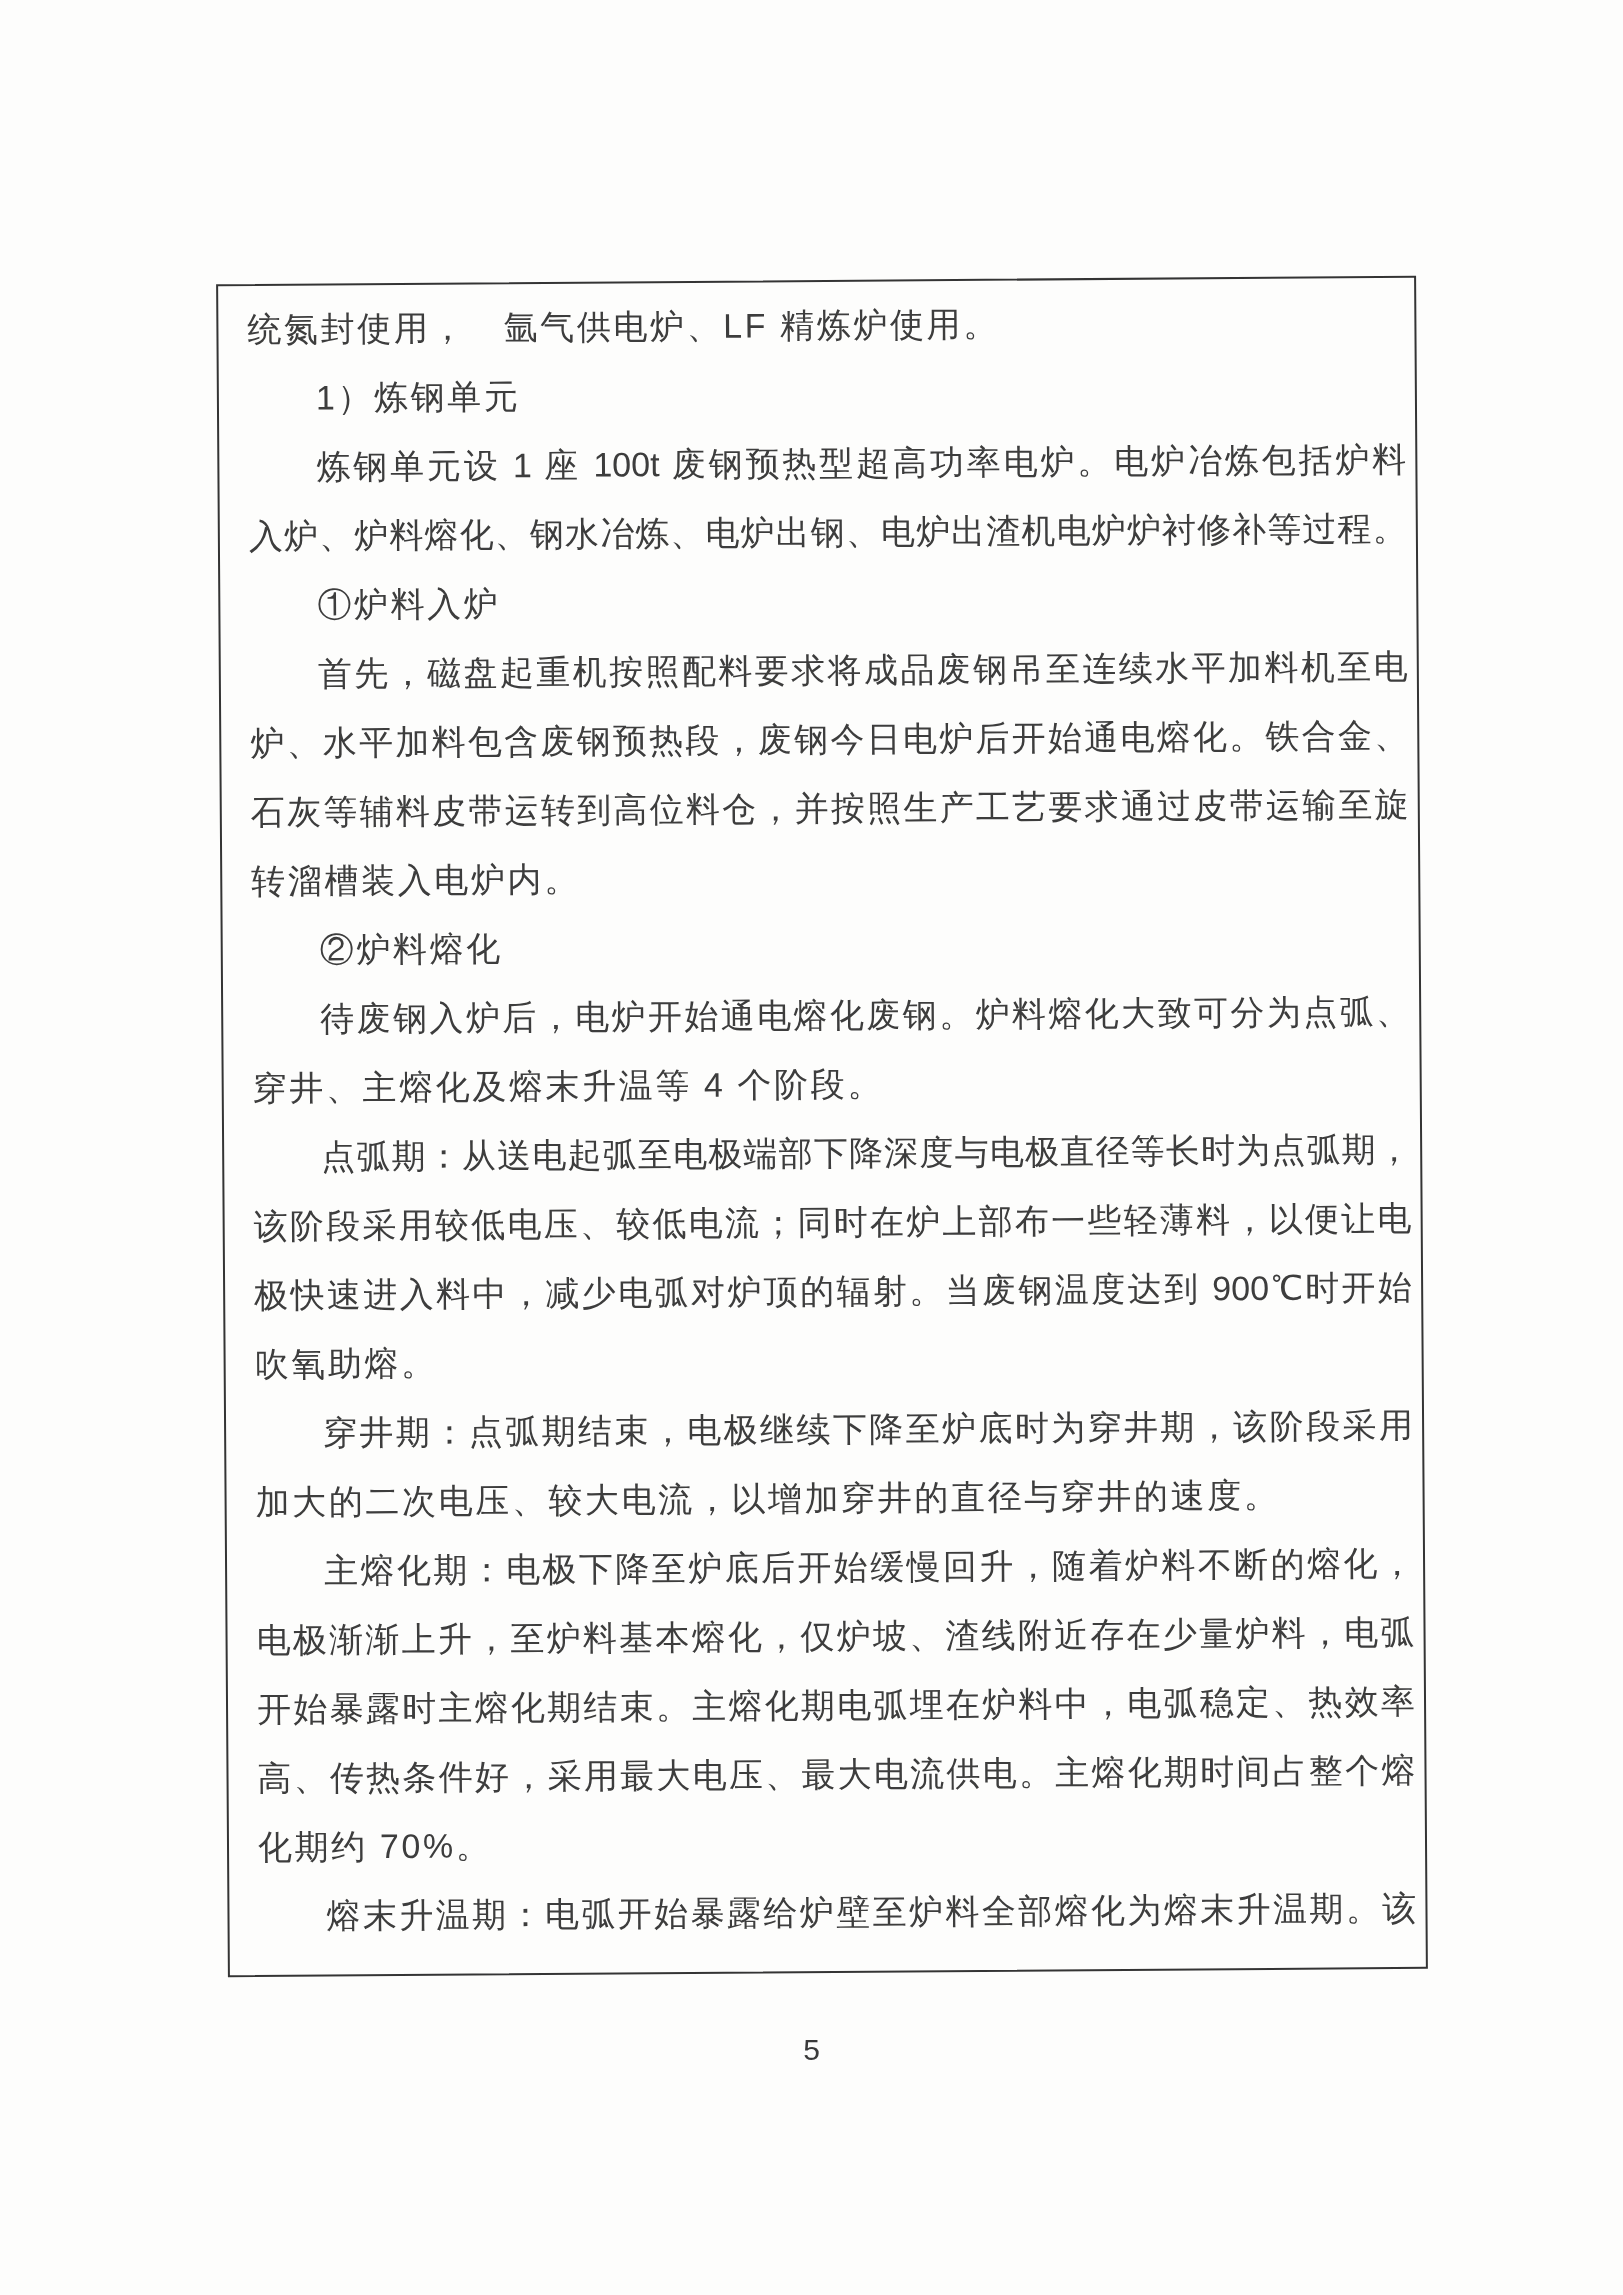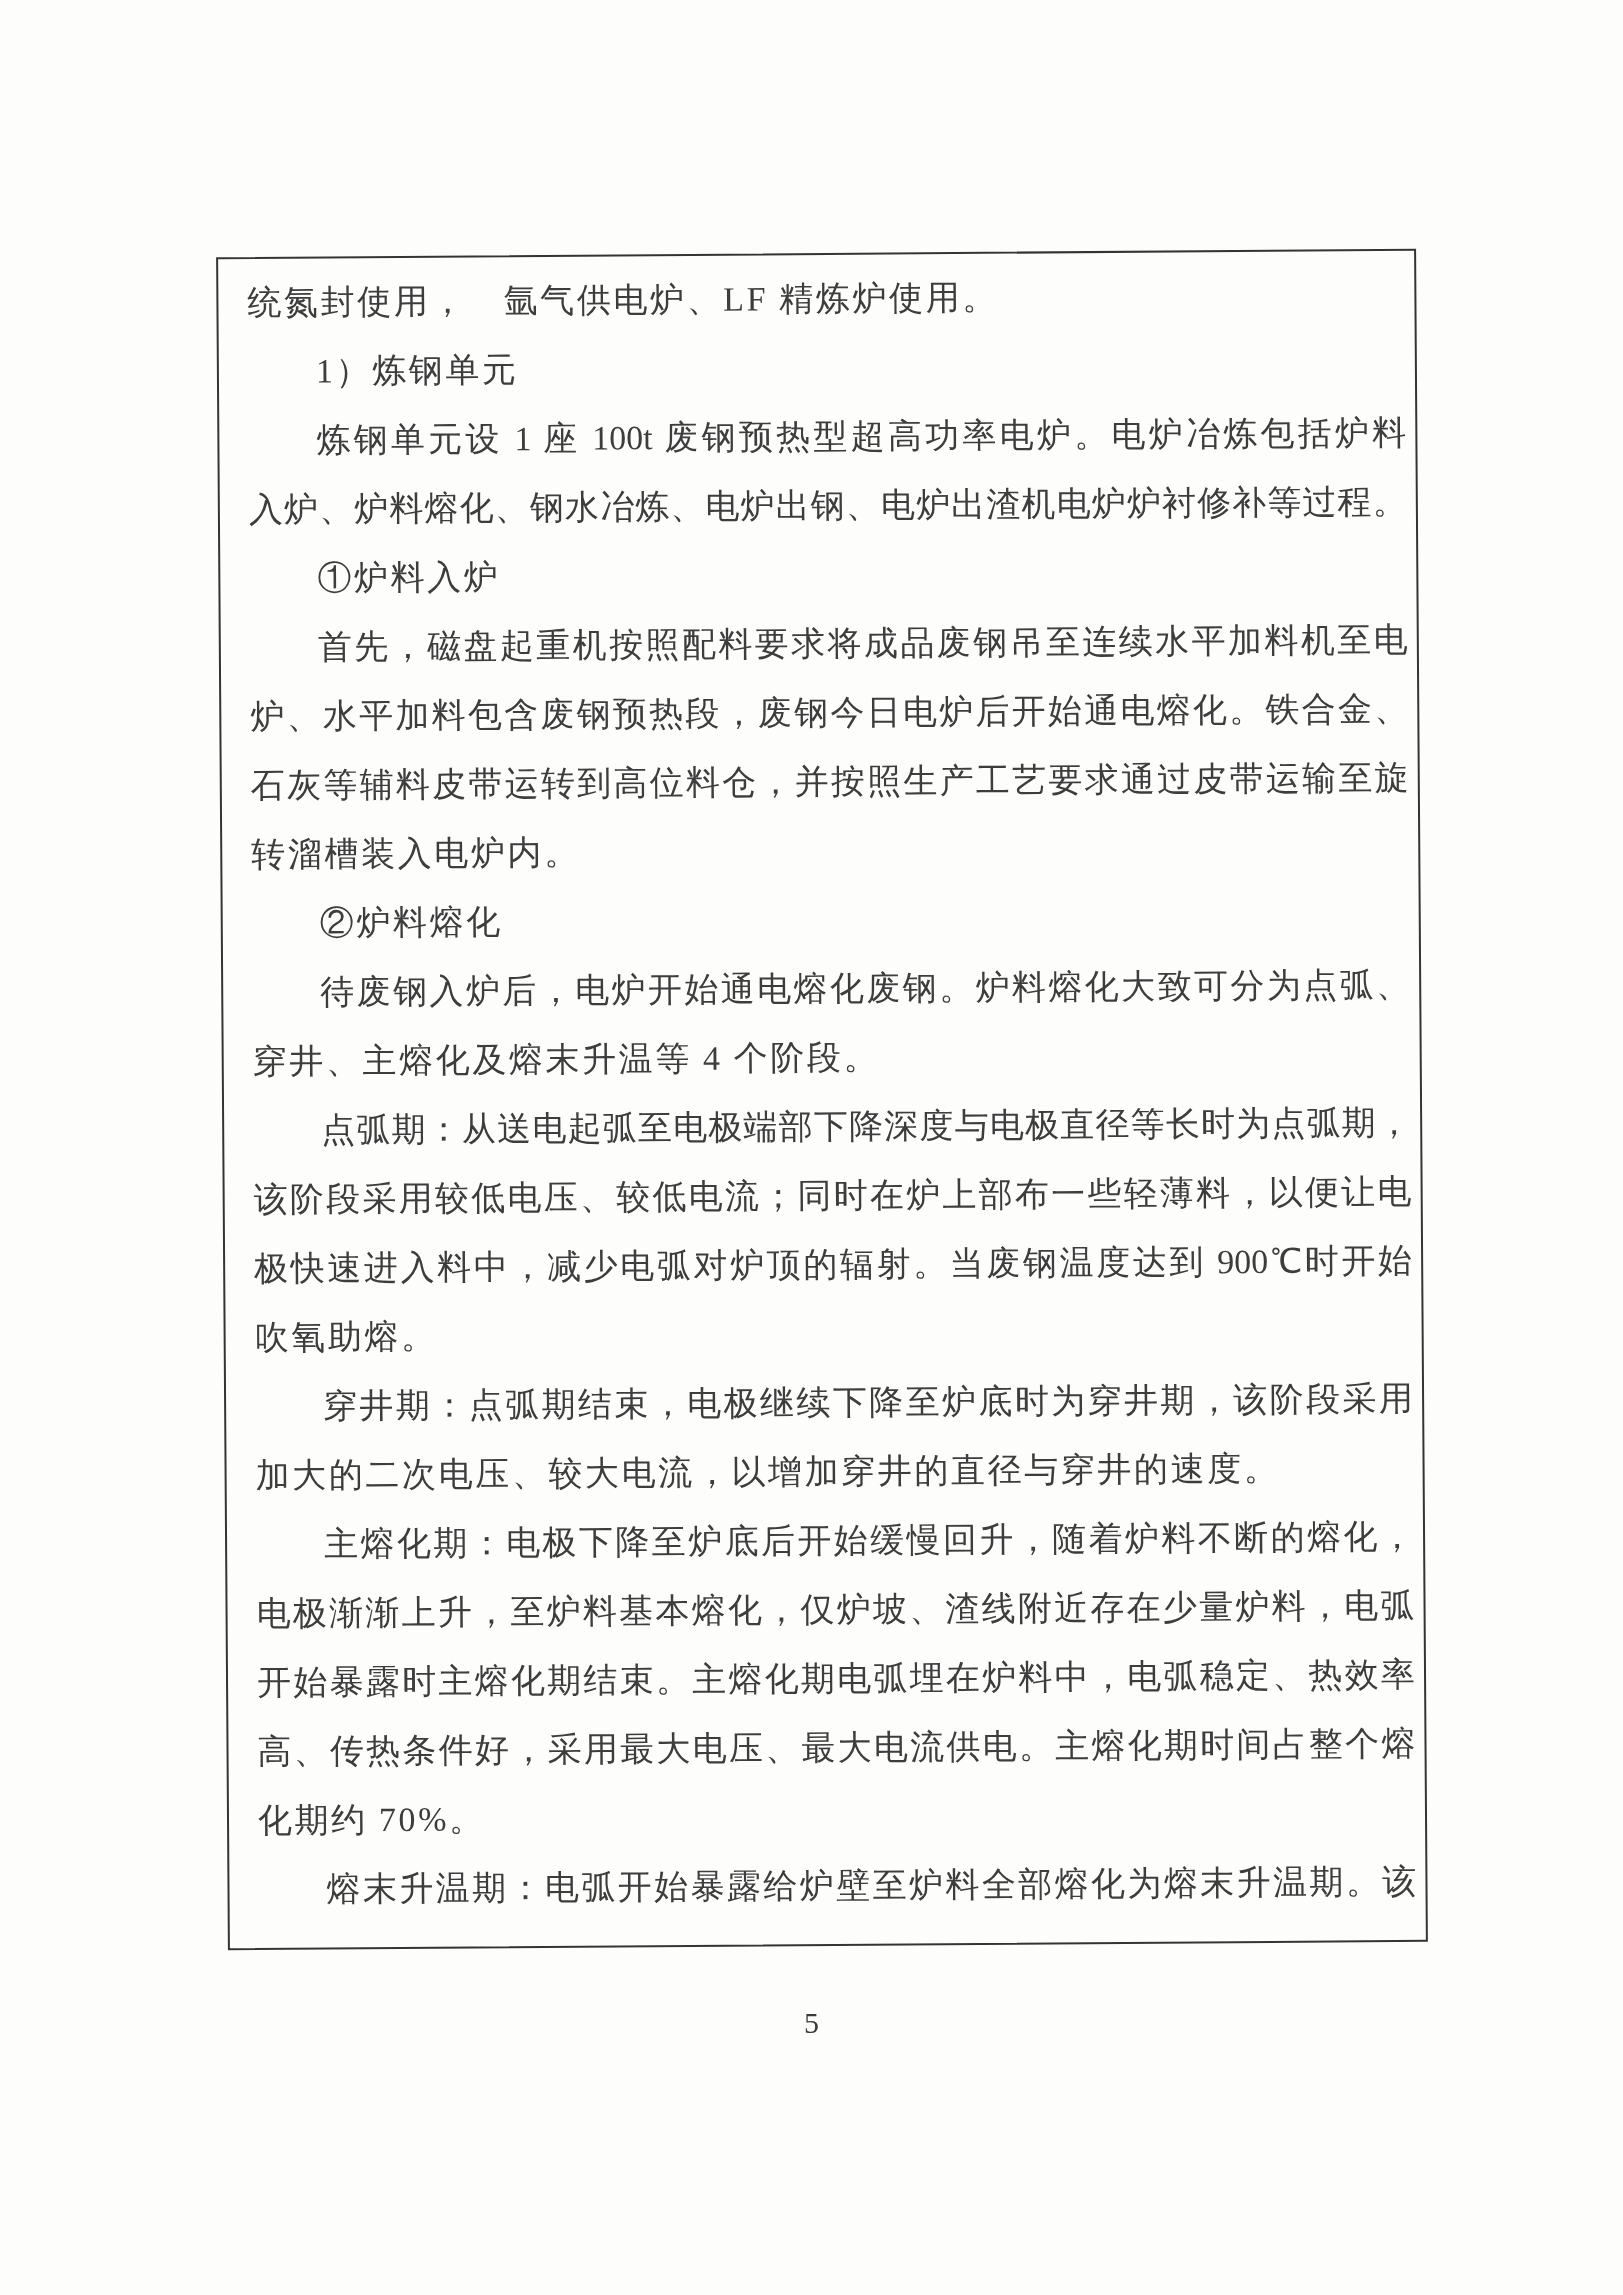--- a/index.html
+++ b/index.html
@@ -7,21 +7,22 @@
     padding: 0;
     width: 1623px;
     height: 2295px;
     overflow: hidden;
     background: #fdfdfc;
   }
   .page {
     position: relative;
     width: 1623px;
     height: 2213px;
-    font-family: Liberation Serif, serif;
+    font-family: Liberation Sans, sans-serif;
+    margin-top: 27px;
   }
   
   .content-box {
     position: absolute;
     left: 222px;
     top: 253px;
     width: 1200px;
     height: 1693px;
     box-sizing: border-box;
     border: 2px solid #343434;

